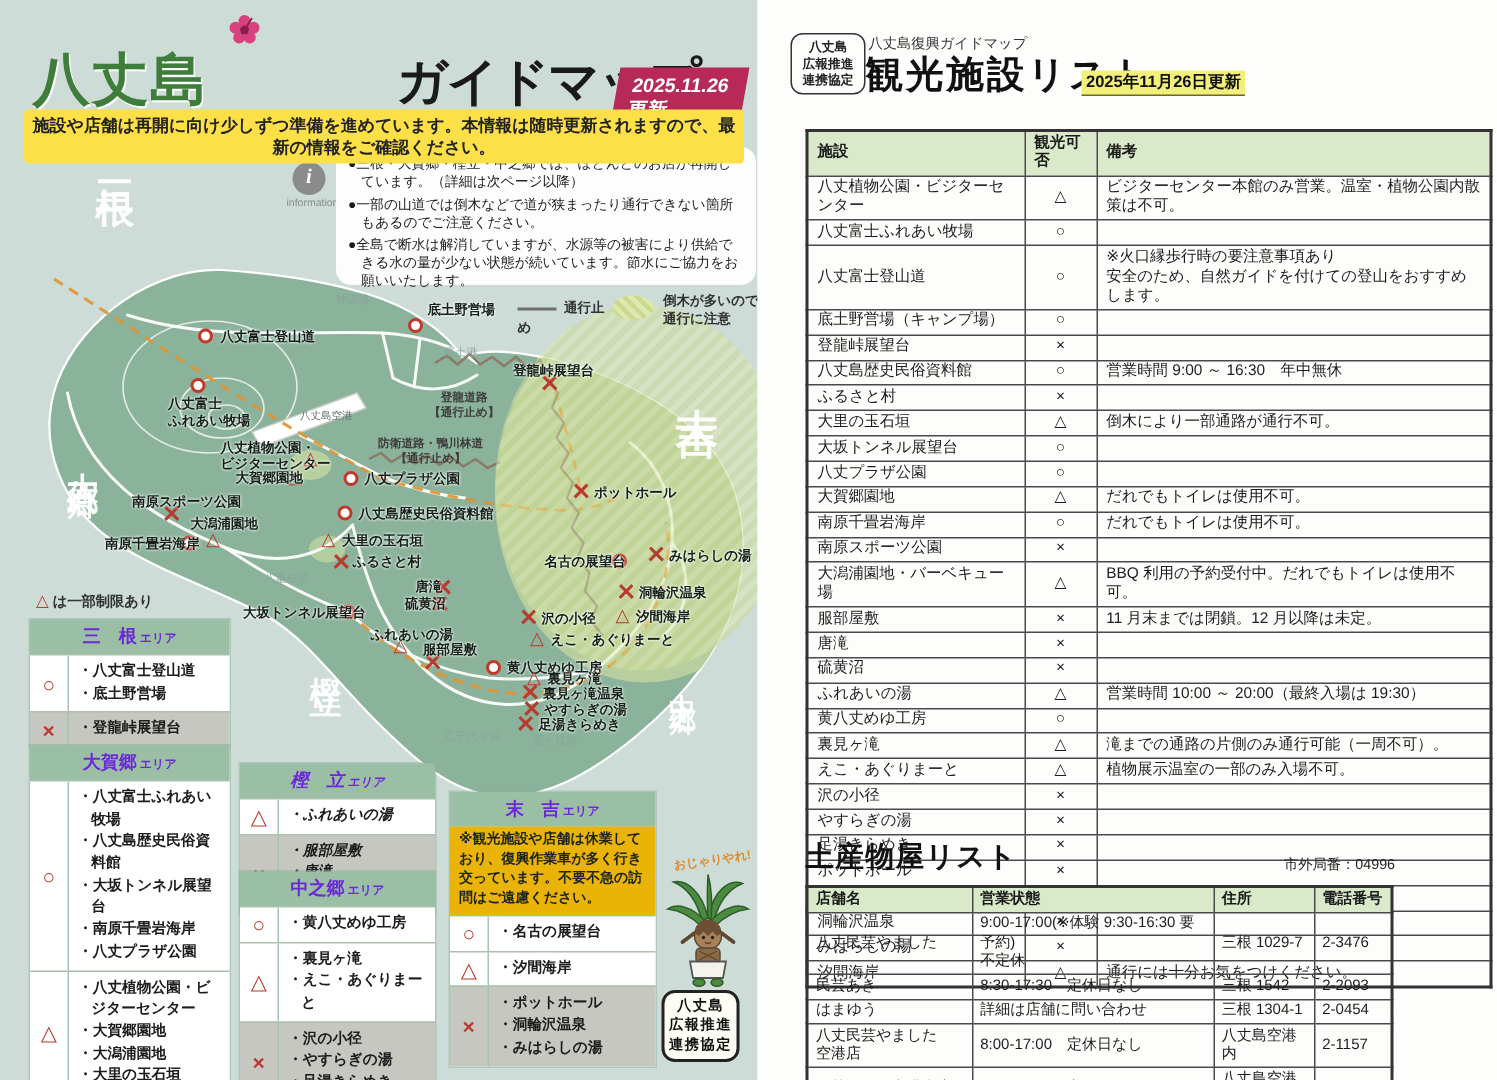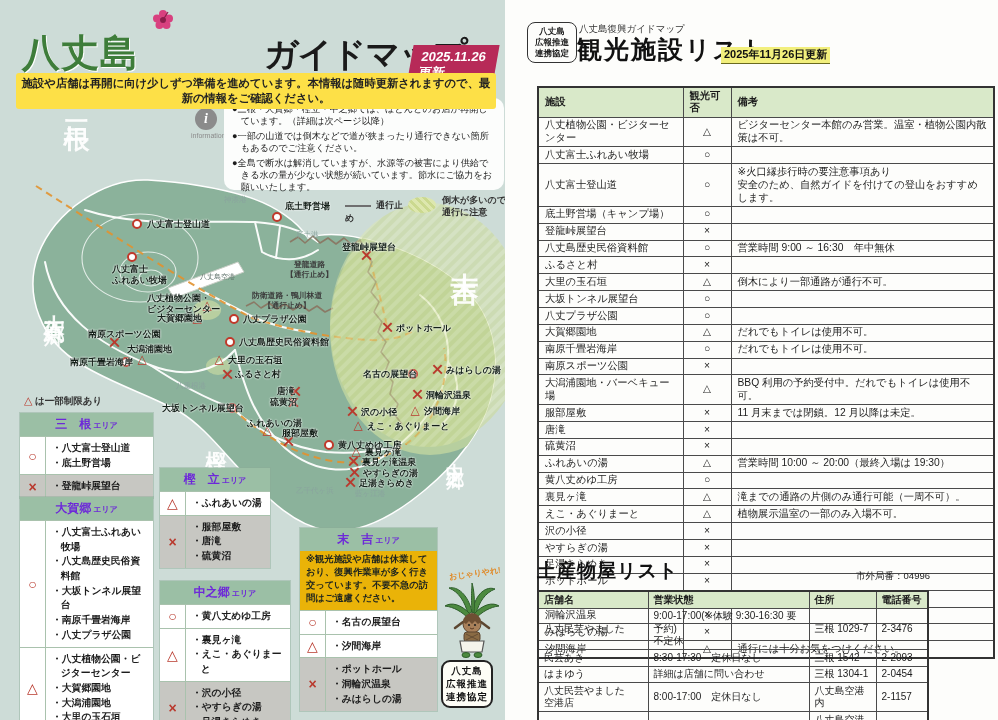--- a/index.html
+++ b/index.html
@@ -61,21 +61,21 @@
   .mk-cross::before,.mk-cross::after { content:""; position:absolute; left:50%; top:50%; width:12px; height:2.4px; background:#b93a2e; }
   .mk-cross::before { transform:translate(-50%,-50%) rotate(45deg); }
   .mk-cross::after  { transform:translate(-50%,-50%) rotate(-45deg); }
   .mp-label { position:absolute; font-size:9px; font-weight:bold; color:#142019; white-space:pre-line; line-height:1.25;
               text-shadow:0 0 2px rgba(255,255,255,0.85),0 0 2px rgba(255,255,255,0.85); }
 
   
   .area-box { position:absolute; font-size:9.8px; box-shadow:0 0 0 1px rgba(140,170,150,0.45); }
   .box-mitsune   { left:20px;  top:413px; width:133px; }
   .box-okago     { left:20px;  top:497px; width:133px; }
-  .box-kashitate { left:160px; top:468px; width:110px; }
+  .box-kashitate { left:160px; top:509px; width:130px;font-style:italic; }
   .box-nakanogo  { left:160px; top:581px; width:130px; }
   .box-suekichi  { left:300px; top:528px; width:137px; }
   .ab-header { background:#9bbfa5; text-align:center; padding:3px 0; font-weight:bold; color:#6d28d9; font-size:12px; }
   .ab-suffix { font-size:8px; margin-left:2px; }
   .ab-note { background:#eab308; padding:2px 6px 5px 6px; font-size:9.3px; font-weight:bold; color:#1d241f; line-height:1.4; }
   .ab-group { display:flex; border-top:1px solid #a9c2ad; background:#fff; }
   .ab-group.shade { background:#c7c7c2; }
   .ab-sym { flex:0 0 26px; display:flex; align-items:center; justify-content:center; border-right:1px solid #a9c2ad;
             color:#b93a2e; font-weight:bold; font-size:14px; }
   .ab-items { flex:1; padding:4px 4px 4px 6px; }

